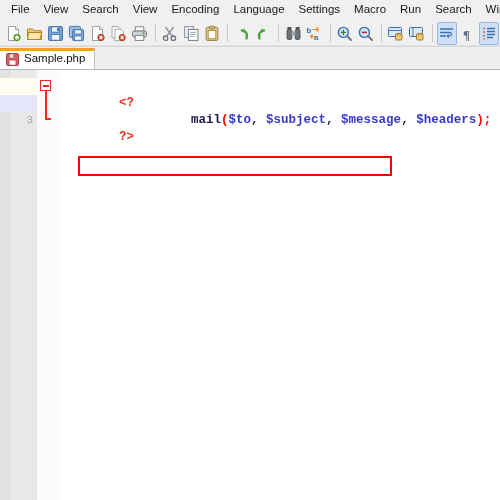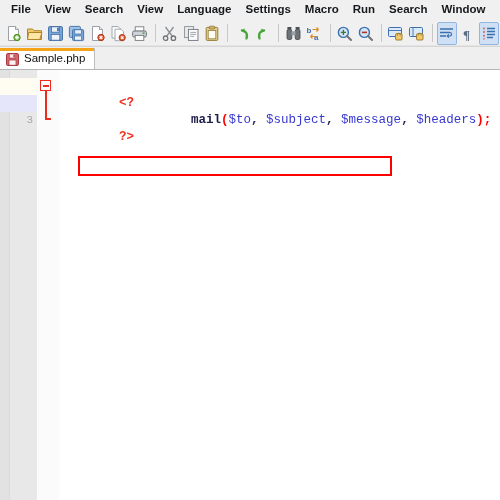--- a/index.html
+++ b/index.html
@@ -11,21 +11,21 @@
   }
   #app{width:500px;height:500px;position:relative;display:flex;flex-direction:column;background:#fff;}
 
   
   .menubar{
     height:19px;min-height:19px;background:#f0f0f0;
     display:flex;align-items:center;padding-left:4px;
     border-bottom:1px solid #f0f0f0;
   }
   .menu-item{
-    font-size:11.5px;color:#15181c;padding:2px 7px;white-space:nowrap;line-height:13px;font-weight:bold;
+    font-size:11.5px;color:#15181c;padding:2px 7px;white-space:nowrap;line-height:13px;
   }
 
   
   .toolbar{
     height:26px;min-height:26px;background:#f0f0f0;
     display:flex;align-items:center;padding-left:3px;
     border-bottom:1px solid #d6d6d6;
     box-shadow:inset 0 -1px 0 #e4e4e4;
   }
   .tb-btn{
@@ -65,21 +65,21 @@
   }
   .linenum{height:17px;line-height:17px;padding-right:4px;}
   .fold-margin{width:22px;background:#fbfbfb;padding-top:8px;box-sizing:border-box;position:relative;}
   .code-area{flex:1;position:relative;padding-top:8px;background:#fff;overflow:hidden;}
 
   .row{height:17px;line-height:17px;font-family:"Liberation Mono",monospace;font-size:12.5px;white-space:pre;position:relative;}
 
   .tok-php{color:#f03020;font-weight:bold;}
   .tok-fn{color:#1c1c4a;font-weight:bold;padding-left:45px;}
   .tok-paren{color:#ff0000;font-weight:bold;}
-  .tok-var{color:#3838d0;font-weight:normal;}
+  .tok-var{color:#3838d0;font-weight:bold;}
   .tok-comma{color:#1c1c4a;font-weight:bold;}
   .tok-semi{color:#ff0000;font-weight:bold;}
 
   
   .rowband{position:absolute;left:0;right:0;height:17px;}
   .band1{top:8px;background:#fffdf2;}
   .band2{top:25px;background:#e6e6fa;}
 
   
   .fold-box{
@@ -106,20 +106,21 @@
 </head>
 <body>
 
 <div id="app">
 
   <div class="menubar">
     <div class="menu-item">File</div>
     <div class="menu-item">View</div>
     <div class="menu-item">Search</div>
     <div class="menu-item">View</div>
+    <div class="menu-item">Encoding</div>
     <div class="menu-item">Language</div>
     <div class="menu-item">Settings</div>
     <div class="menu-item">Macro</div>
     <div class="menu-item">Run</div>
     <div class="menu-item">Search</div>
     <div class="menu-item">Window</div>
   </div>
 
   <div class="toolbar">
 

